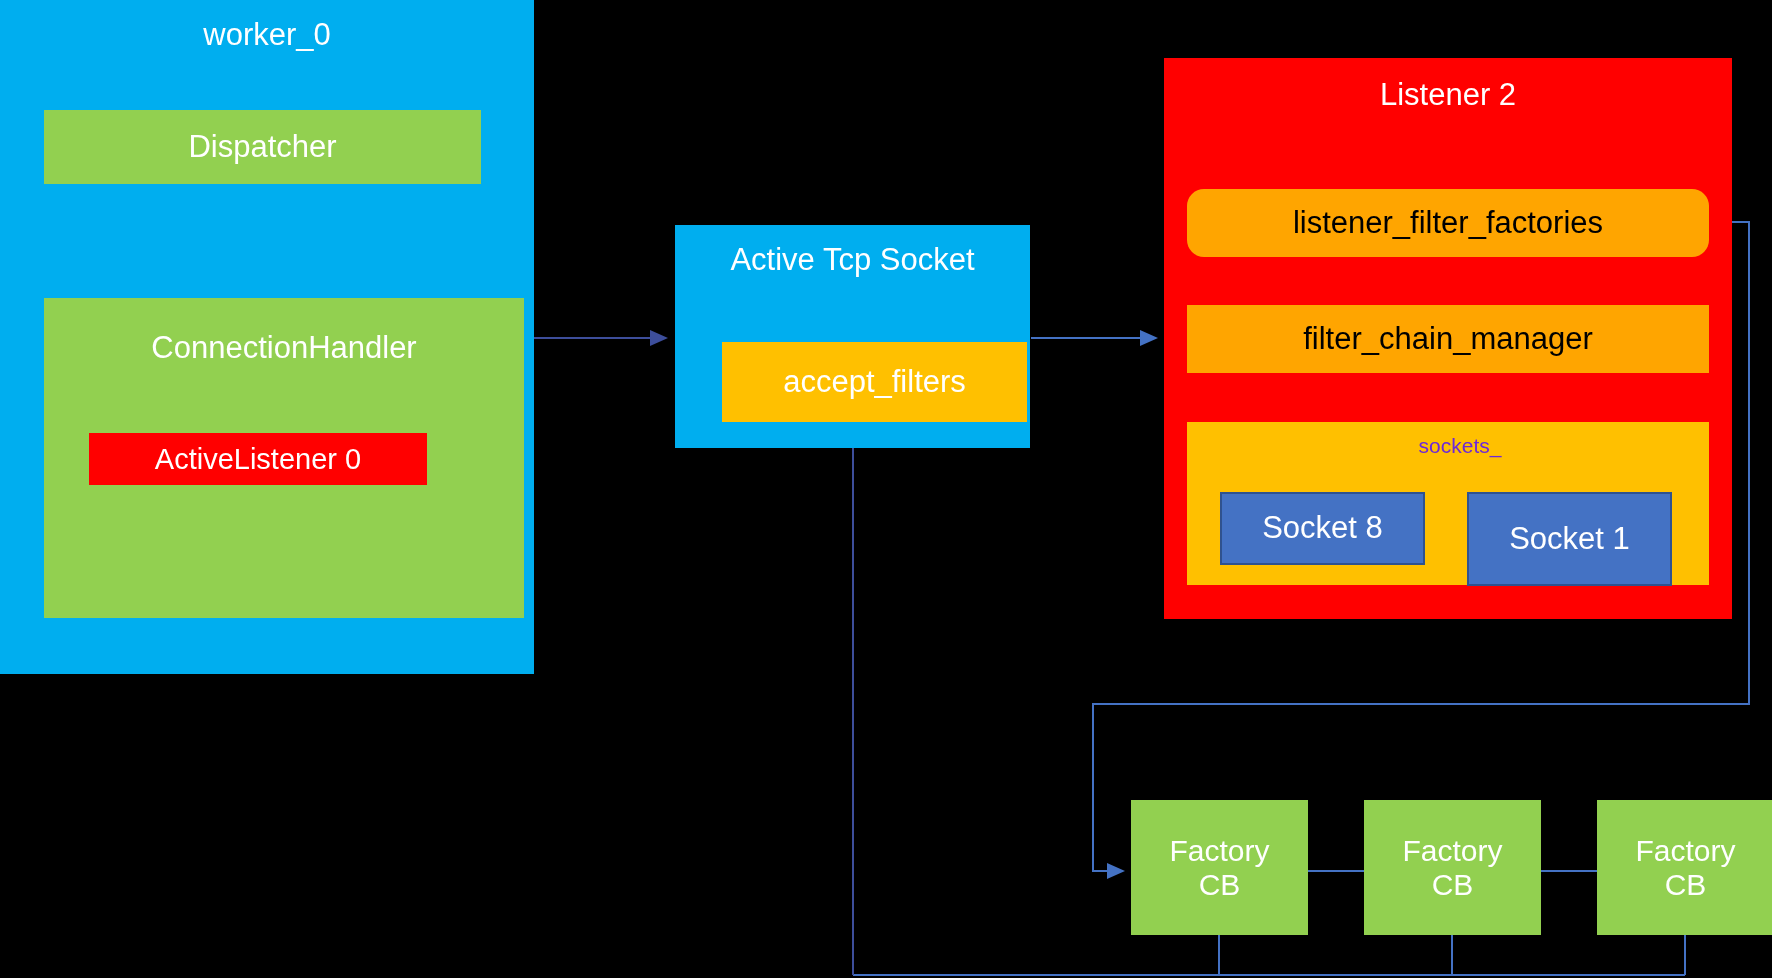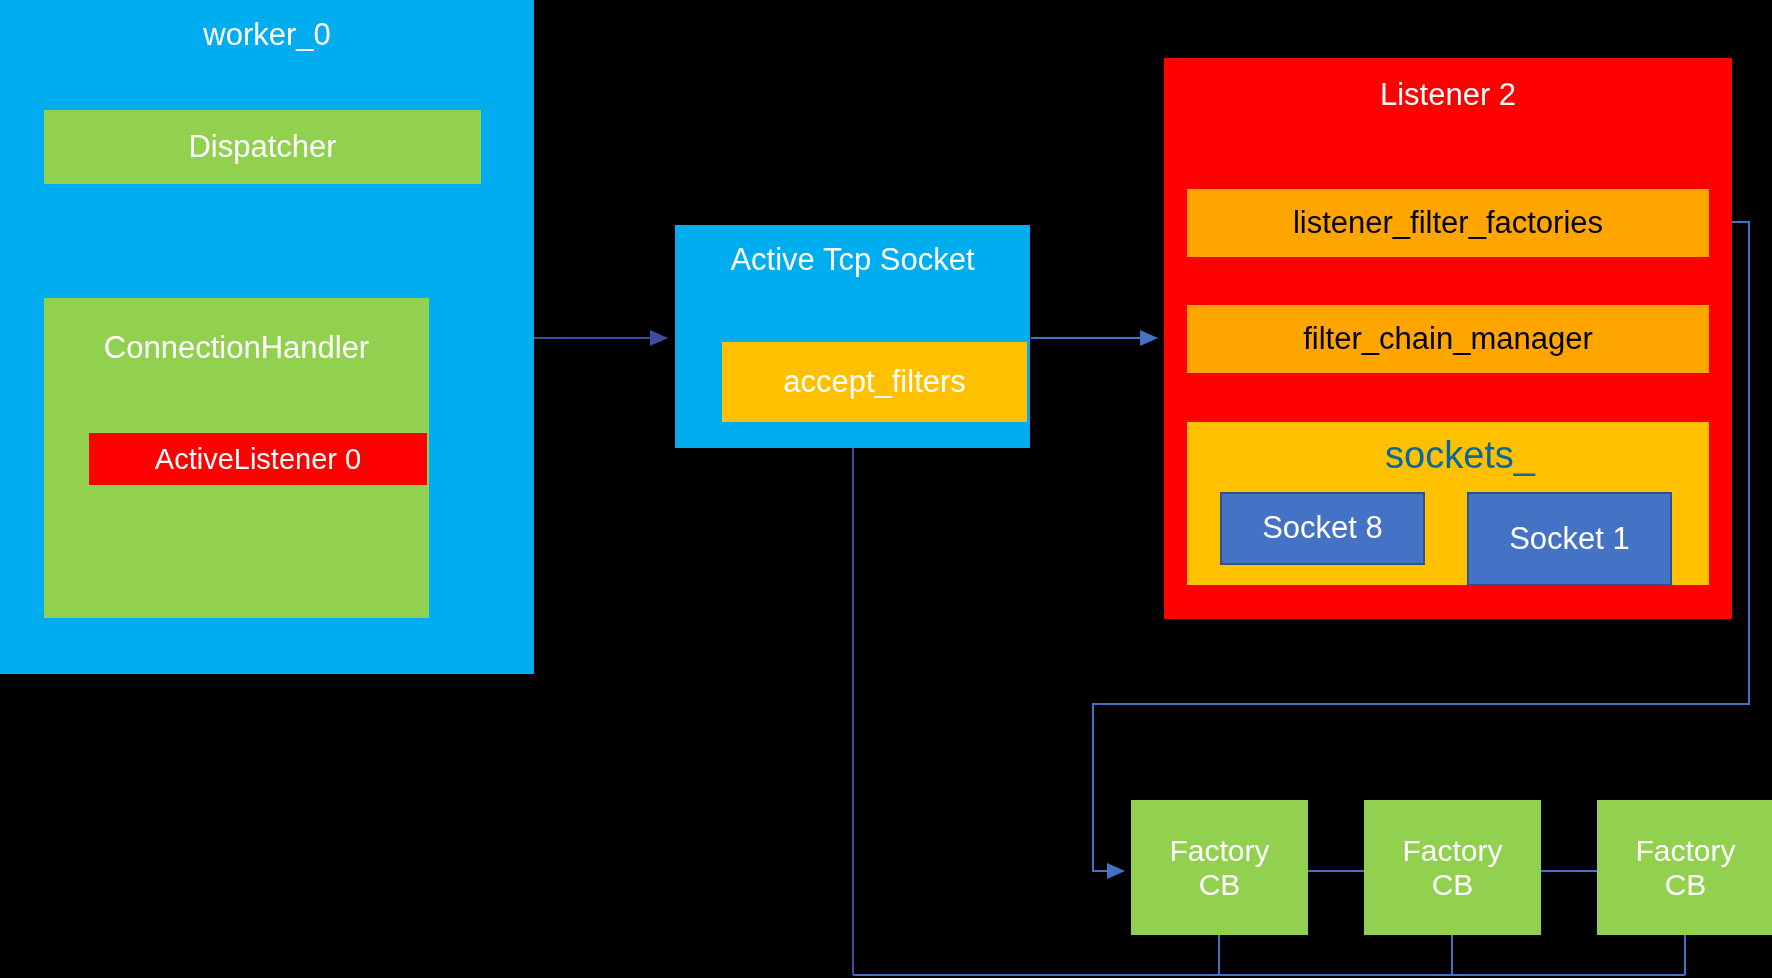--- a/index.html
+++ b/index.html
@@ -42,21 +42,21 @@
   }
 
   #dispatcher {
     left: 44px; top: 110px; width: 437px; height: 74px;
     background: #92D050;
     align-items: center;
   }
   #dispatcher > .label { color: #FFFFFF; font-size: 31px; }
 
   #connhandler {
-    left: 44px; top: 298px; width: 385px; height: 320px;
+    left: 44px; top: 298px; width: 480px; height: 320px;
     background: #92D050;
   }
   #connhandler > .label {
     position: absolute;
     top: 33px; left: 0; right: 0;
     color: #FFFFFF; font-size: 31px;
   }
 
   #activelistener {
     left: 89px; top: 433px; width: 338px; height: 52px;
@@ -90,38 +90,39 @@
   }
   #listener0 > .label {
     position: absolute;
     top: 20px; left: 0; right: 0;
     color: #FFFFFF; font-size: 31px;
   }
   #lff {
     left: 1187px; top: 189px; width: 522px; height: 68px;
     background: #FFA500;
     align-items: center;
+    border-radius: 17px;
   }
   #lff > .label { color: #000000; font-size: 31px; }
 
   #fcm {
     left: 1187px; top: 305px; width: 522px; height: 68px;
     background: #FFA500;
     align-items: center;
   }
   #fcm > .label { color: #000000; font-size: 31px; }
 
   #sockets {
     left: 1187px; top: 422px; width: 522px; height: 163px;
     background: #FFC000;
   }
   #sockets > .label {
     position: absolute;
     top: 12px; left: 0; right: 0;
-    color: #0369a1; font-size: 38px; padding-left: 24px;
+    color: #6d28d9; font-size: 21px; padding-left: 24px;
   }
   #socket0 {
     left: 1220px; top: 492px; width: 205px; height: 73px;
     background: #4472C4;
     border: 2px solid #2F528F;
     align-items: center;
   }
   #socket1 {
     left: 1467px; top: 492px; width: 205px; height: 94px;
     background: #4472C4;

